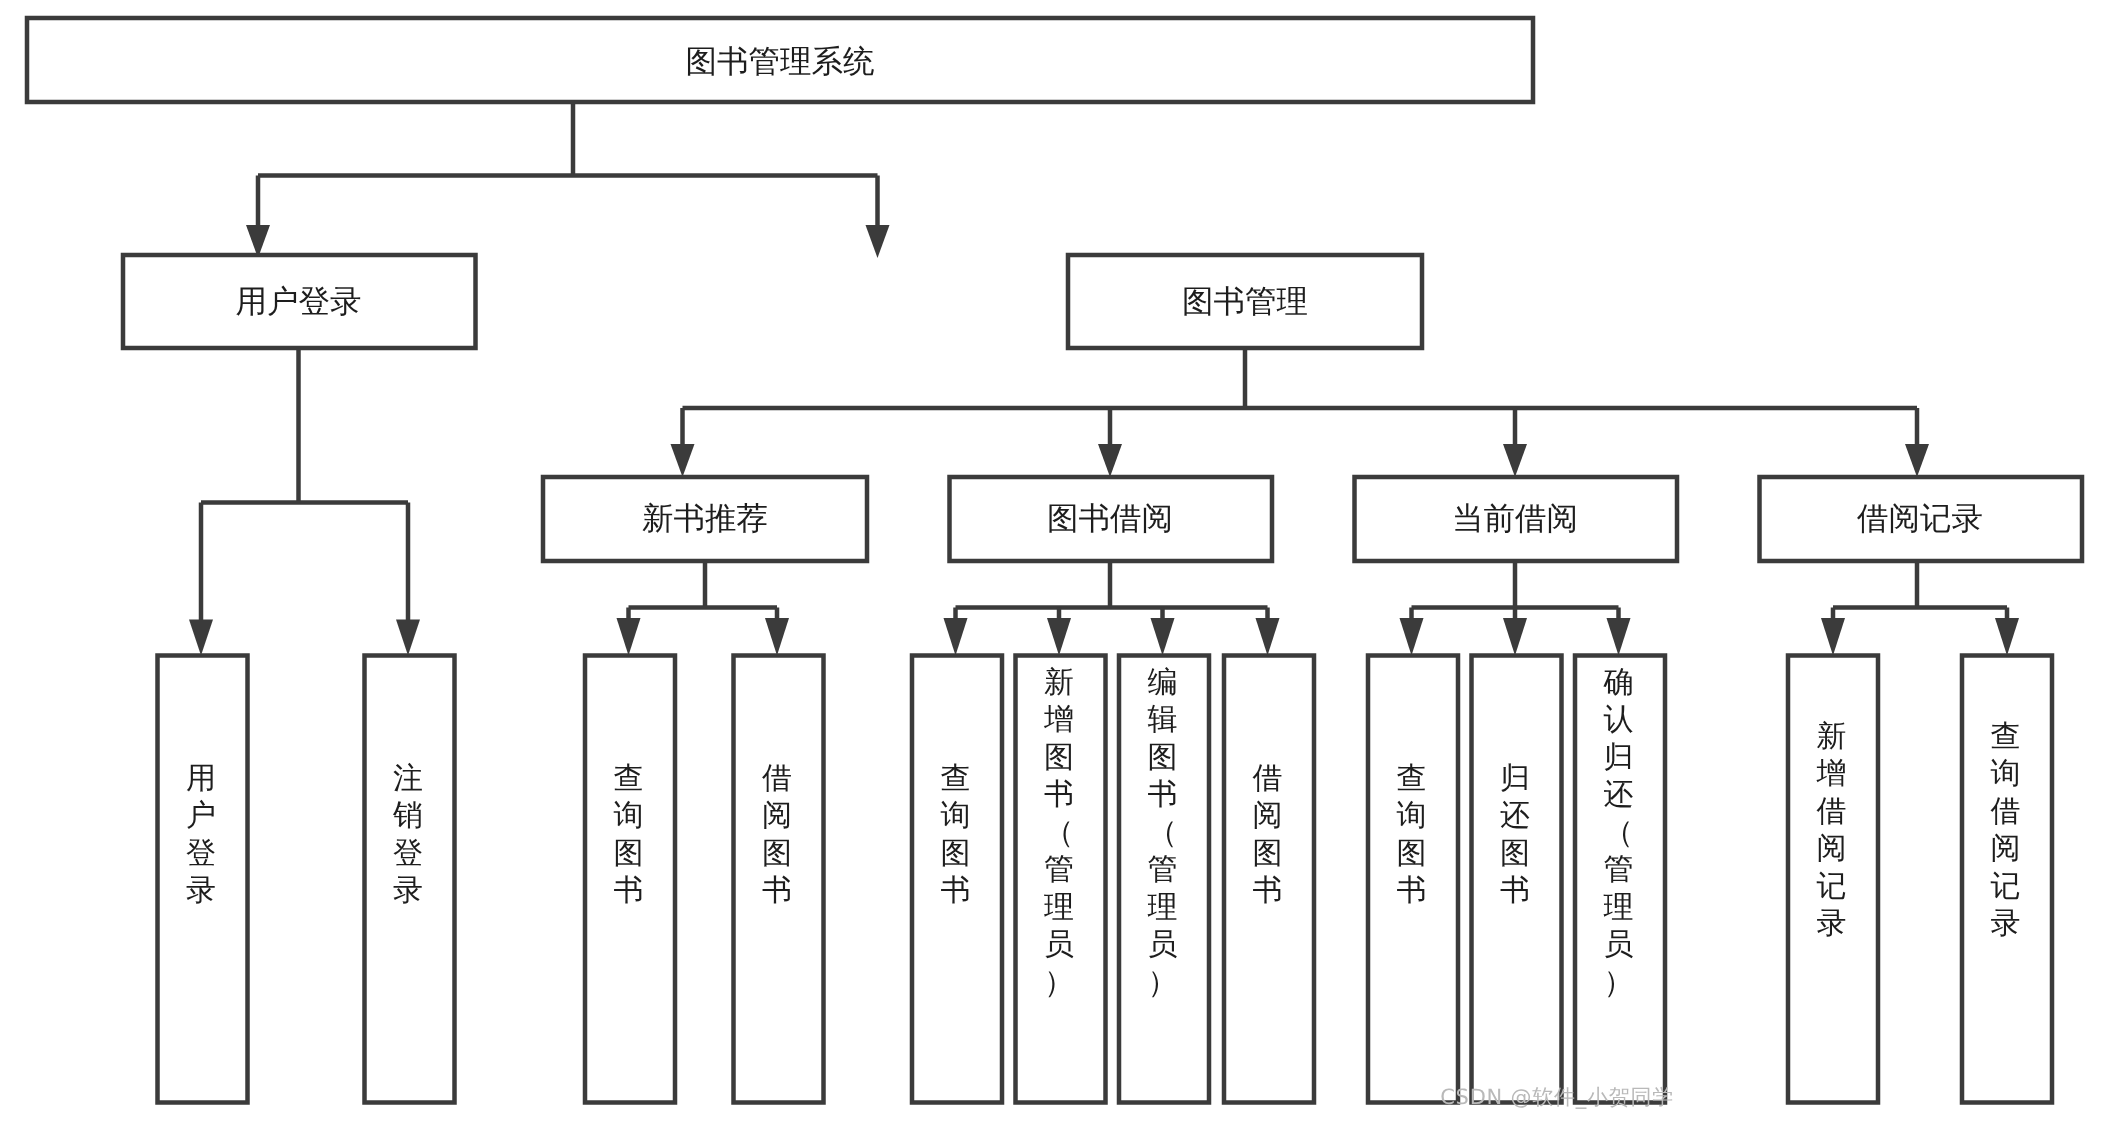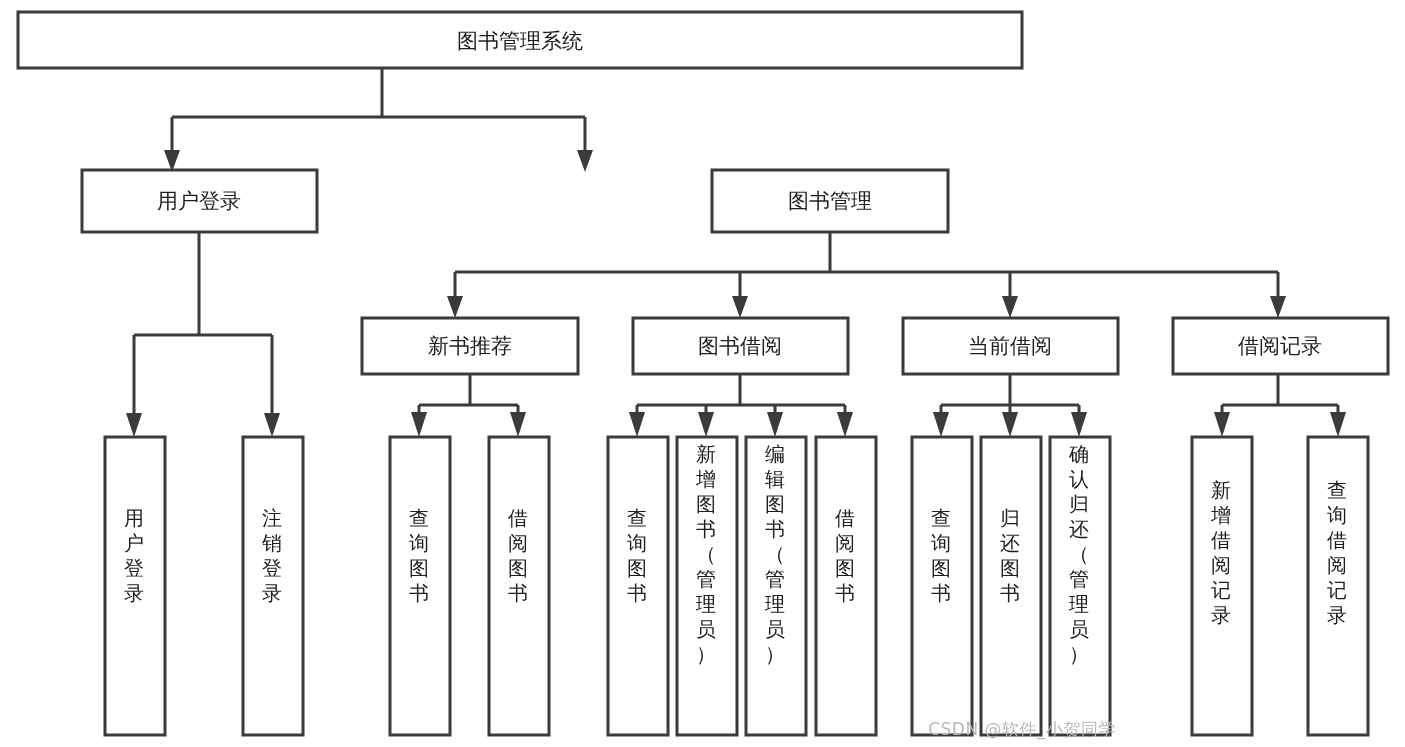--- a/index.html
+++ b/index.html
@@ -51,21 +51,21 @@
   }
   .node-label.vertical {
     font-size: 20px;
     dominant-baseline: hanging;
   }
   .watermark {
     position: absolute;
     right: 8px;
     bottom: 6px;
     color: #b9b9b9;
-    font-size: 17px;
+    font-size: 14px;
     font-family: "DejaVu Sans", "Liberation Sans", sans-serif;
     letter-spacing: 0.5px;
     white-space: nowrap;
     pointer-events: none;
     margin-top: 10px;
   }
 </style>
 </head>
 <body>
 

